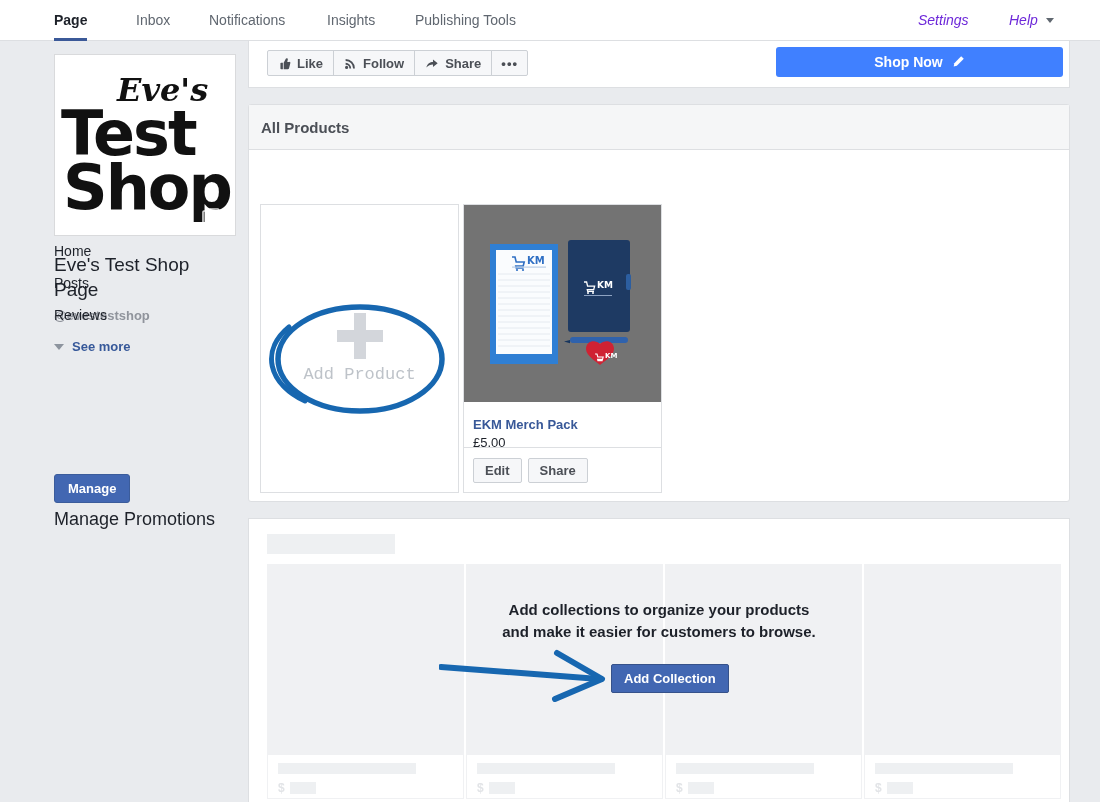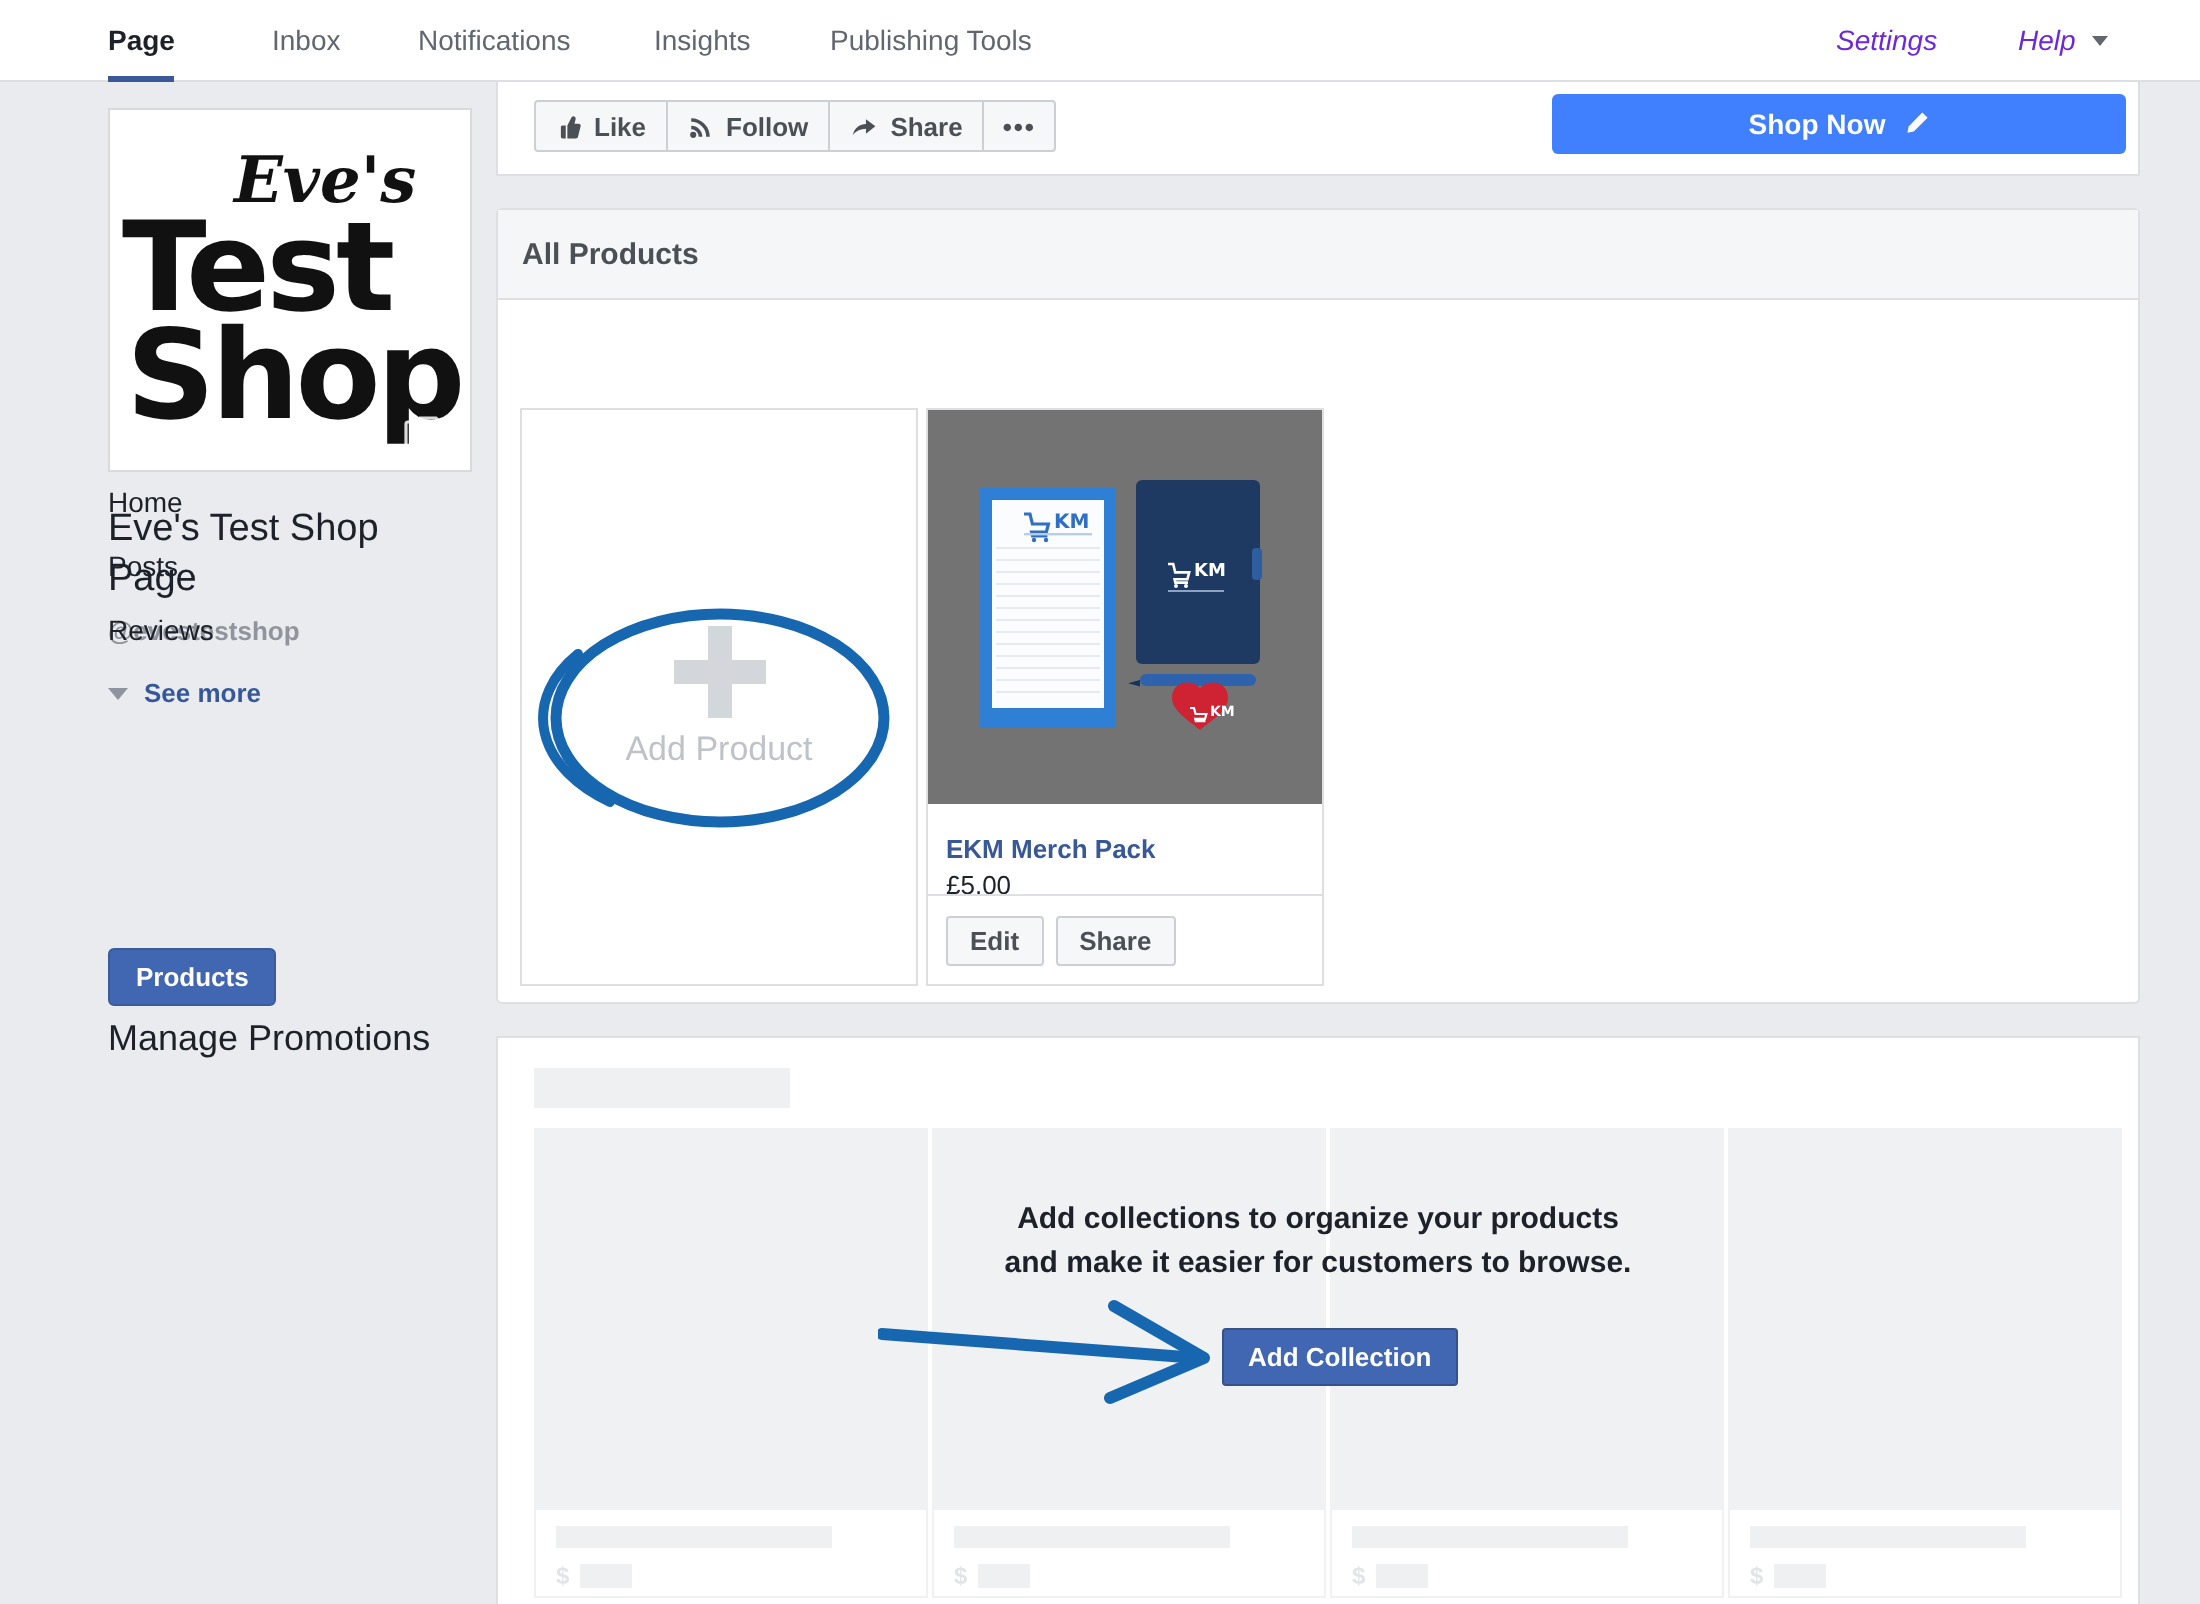--- a/index.html
+++ b/index.html
@@ -180,21 +180,21 @@
     cursor: pointer;
   }
   .plus-glyph {
     width: 46px; height: 46px; position: relative;
   }
   .plus-glyph::before, .plus-glyph::after {
     content: ""; position: absolute; background: #d3d6db;
   }
   .plus-glyph::before { left: 17px; top: 0; width: 12px; height: 46px; }
   .plus-glyph::after { top: 17px; left: 0; height: 12px; width: 46px; }
-  .add-prod-label { font-size: 17px; color: #bec3c9; }
+  .add-prod-label { font-size: 17px; color: #bec3c9; font-family: Liberation Mono, monospace; }
   .oval-anno {
     position: absolute; left: 8px; top: 92px;
     pointer-events: none;
   }
 
   .p-img {
     position: absolute; left: 0; top: 0;
     width: 197px; height: 197px;
     display: flex; align-items: center; justify-content: center;
     background: #737373;
@@ -336,21 +336,21 @@
   <div class="side-link" style="top:266px">
     <span>Reviews</span>
   </div>
 
   <div class="see-more">
     <span class="tri-dn"></span>
     <span>See more</span>
   </div>
 
   <div class="promote-btn">
-    <span>Products</span>
+    <span>Manage</span>
   </div>
   <div class="manage-promo">
     <span>Manage Promotions</span>
   </div>
 </div>
 
 <div class="maincol">
 
   <div class="actionbar">
     <div class="btn-group">

